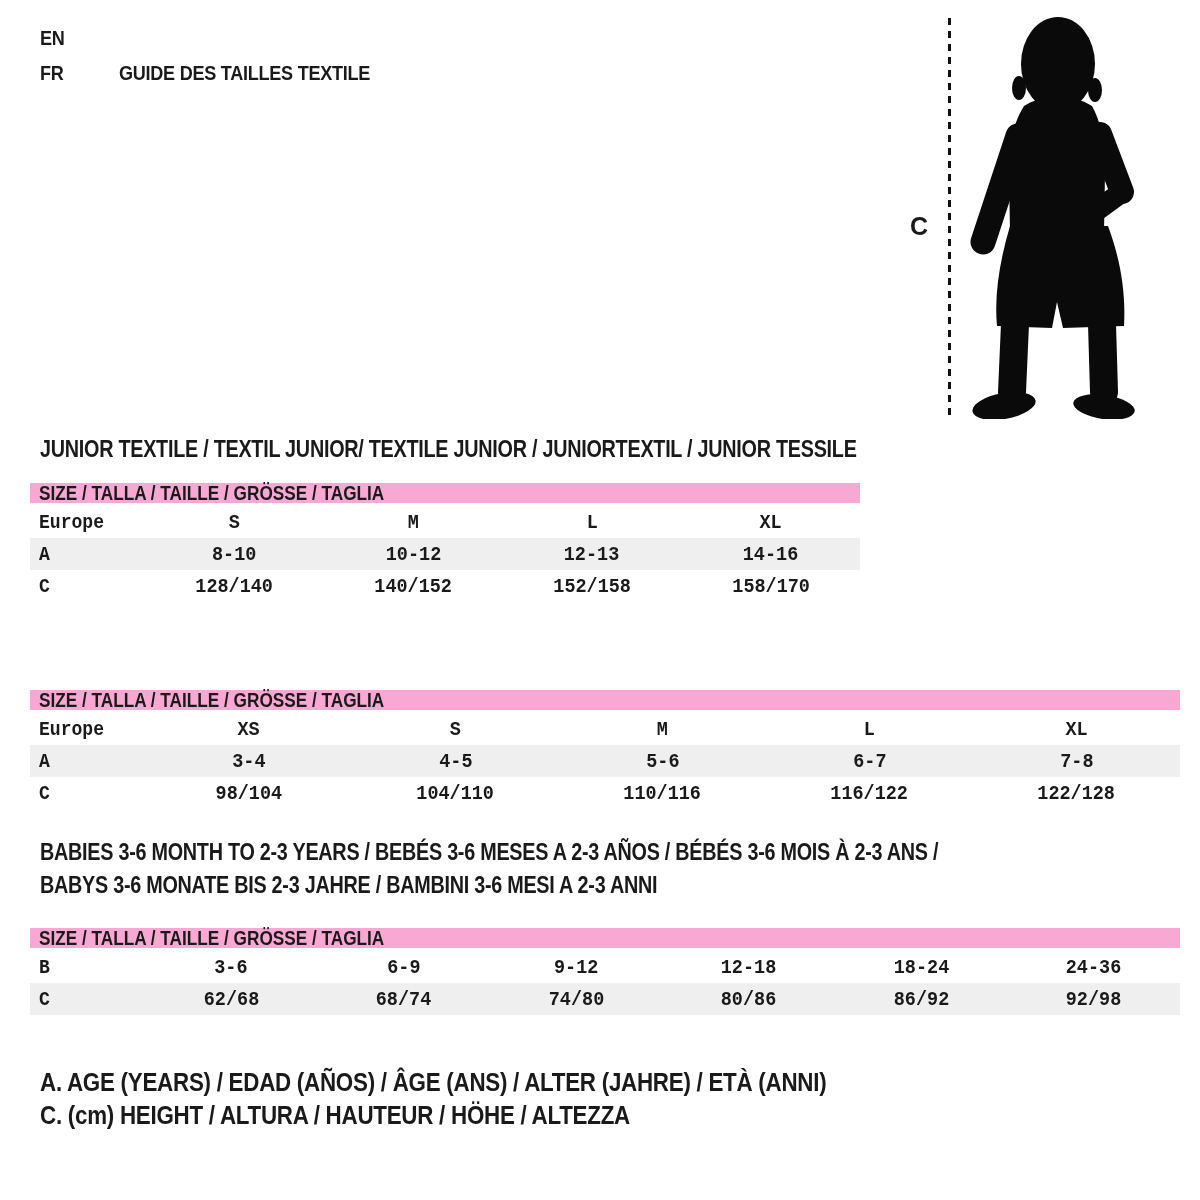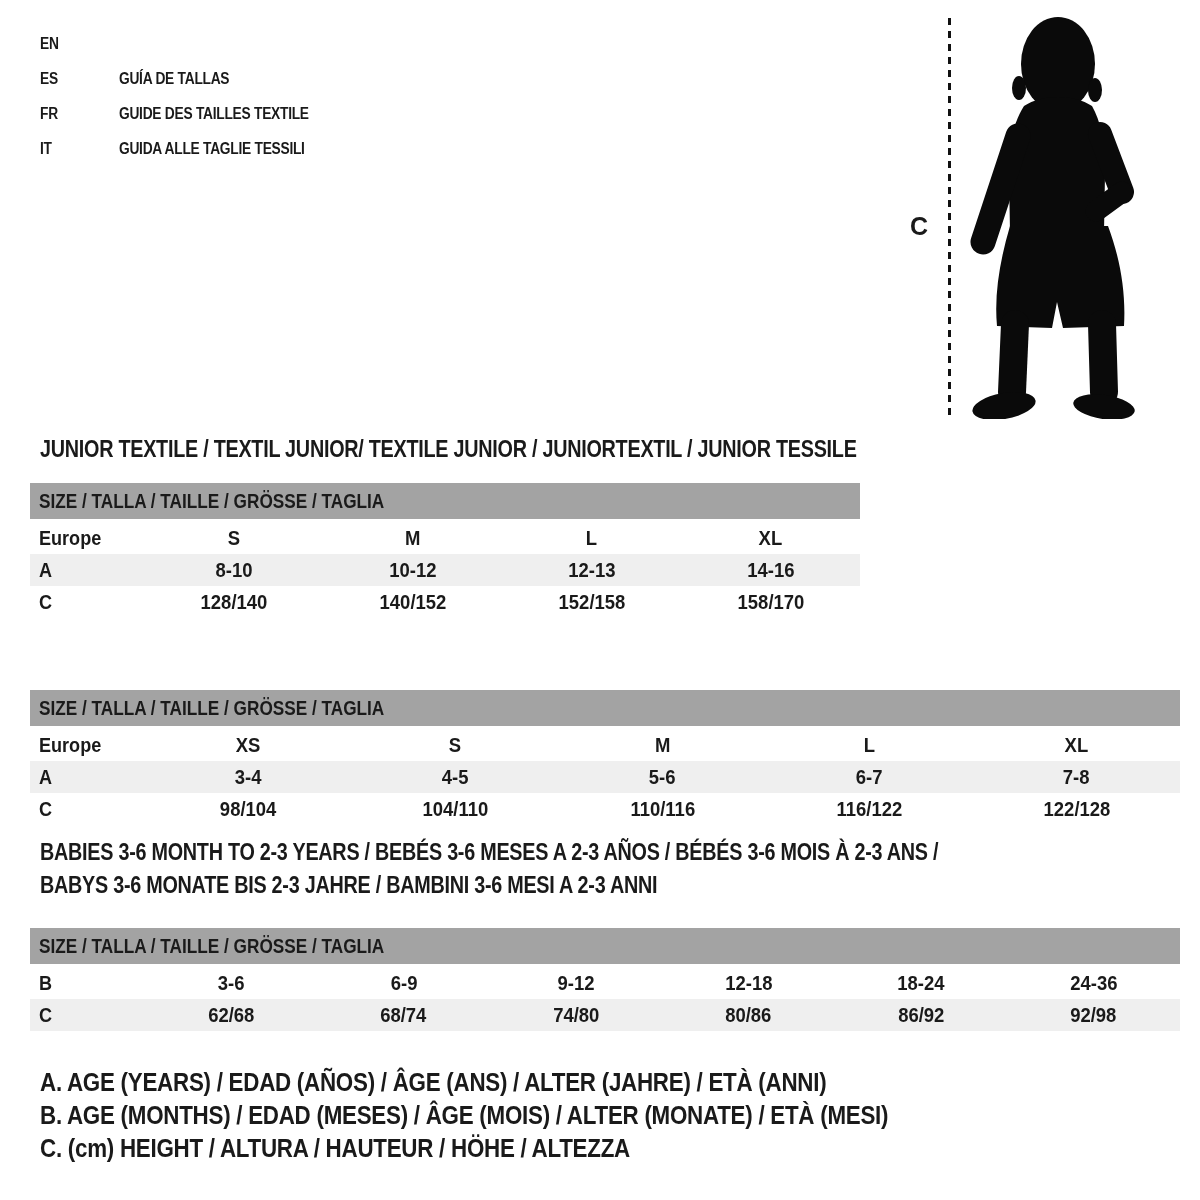--- a/index.html
+++ b/index.html
@@ -10,69 +10,61 @@
     color:#1a1a1a;
     font-family:"Liberation Sans","DejaVu Sans",sans-serif;
     font-weight:bold;
     overflow:hidden;
   }
   .cond{display:inline-block;transform:scaleX(0.86);transform-origin:0 50%;white-space:nowrap;}
   .condc{display:inline-block;transform:scaleX(0.88);transform-origin:50% 50%;white-space:nowrap;}
 
   
   .langs{position:absolute;left:40px;top:26px;}
-  .lang-row{display:flex;align-items:center;height:35px;font-size:16px;letter-spacing:-0.3px;}
+  .lang-row{display:flex;align-items:flex-start;height:35px;font-size:21px;letter-spacing:-0.3px;}
   .lang-code{width:79px;flex:0 0 79px;}
 
   
   .measure-line{
     position:absolute;left:948px;top:18px;width:3px;height:398px;
     background:repeating-linear-gradient(to bottom,#111 0 7px,transparent 7px 13px);
   }
   .measure-label{position:absolute;left:910px;top:212px;font-size:25px;}
   .silhouette{position:absolute;left:962px;top:14px;}
 
   
   .section-heading{position:absolute;left:40px;font-size:23px;letter-spacing:-0.3px;line-height:33px;}
   .sub-small{font-size:0.6em;vertical-align:-0.28em;}
 
   
   .tbl{position:absolute;font-size:21px;}
   .tbl-header{
-    background:#a3a3a3;height:36px;margin-bottom:3px;
+    background:#f9a8d4;height:20px;margin-bottom:3px;
     display:flex;align-items:center;padding-left:9px;font-size:20px;
   }
-  .tbl-row{display:flex;align-items:center;height:32px;}
+  .tbl-row{display:flex;align-items:center;height:32px;font-family:Liberation Mono, monospace;}
   .tbl-row.shade{background:#efefef;}
   .cell-label{width:115px;flex:0 0 115px;padding-left:9px;box-sizing:border-box;}
   .cell{flex:1;text-align:center;}
 
   
   .footnotes{position:absolute;left:40px;top:1066px;font-size:26px;line-height:33px;letter-spacing:-0.3px;}
 </style>
 </head>
 <body>
 
 <div class="page">
 
   <div class="langs">
     <div class="lang-row">
       <span class="lang-code"><span class="cond">EN</span></span>
     </div>
     <div class="lang-row">
-      <span class="lang-code"><span class="cond">ES</span></span>
-      <span><span class="cond">GUÍA DE TALLAS</span></span>
-    </div>
-    <div class="lang-row">
       <span class="lang-code"><span class="cond">FR</span></span>
       <span><span class="cond">GUIDE DES TAILLES TEXTILE</span></span>
-    </div>
-    <div class="lang-row">
-      <span class="lang-code"><span class="cond">IT</span></span>
-      <span><span class="cond">GUIDA ALLE TAGLIE TESSILI</span></span>
     </div>
   </div>
 
   <div class="measure-line"></div>
   <div class="measure-label">C</div>
   <svg class="silhouette" width="175" height="405" viewBox="0 0 175 405" aria-hidden="true">
     <g fill="#0a0a0a" stroke="#0a0a0a">
       <ellipse cx="96" cy="50" rx="37" ry="47" stroke="none"></ellipse>
       <ellipse cx="57" cy="74" rx="7" ry="12" stroke="none"></ellipse>
       <ellipse cx="133" cy="76" rx="7" ry="12" stroke="none"></ellipse>
@@ -171,17 +163,16 @@
       <span class="cell"><span class="condc">68/74</span></span>
       <span class="cell"><span class="condc">74/80</span></span>
       <span class="cell"><span class="condc">80/86</span></span>
       <span class="cell"><span class="condc">86/92</span></span>
       <span class="cell"><span class="condc">92/98</span></span>
     </div>
   </div>
 
   <div class="footnotes">
     <div><span class="cond">A. AGE (YEARS) / EDAD (AÑOS) / ÂGE (ANS) / ALTER (JAHRE) / ETÀ (ANNI)</span></div>
-    <div><span class="cond">B. AGE (MONTHS) / EDAD (MESES) / ÂGE (MOIS) / ALTER (MONATE) / ETÀ (MESI)</span></div>
     <div><span class="cond">C. (cm) HEIGHT / ALTURA / HAUTEUR / HÖHE / ALTEZZA</span></div>
   </div>
 
 </div>
 
 </body></html>

